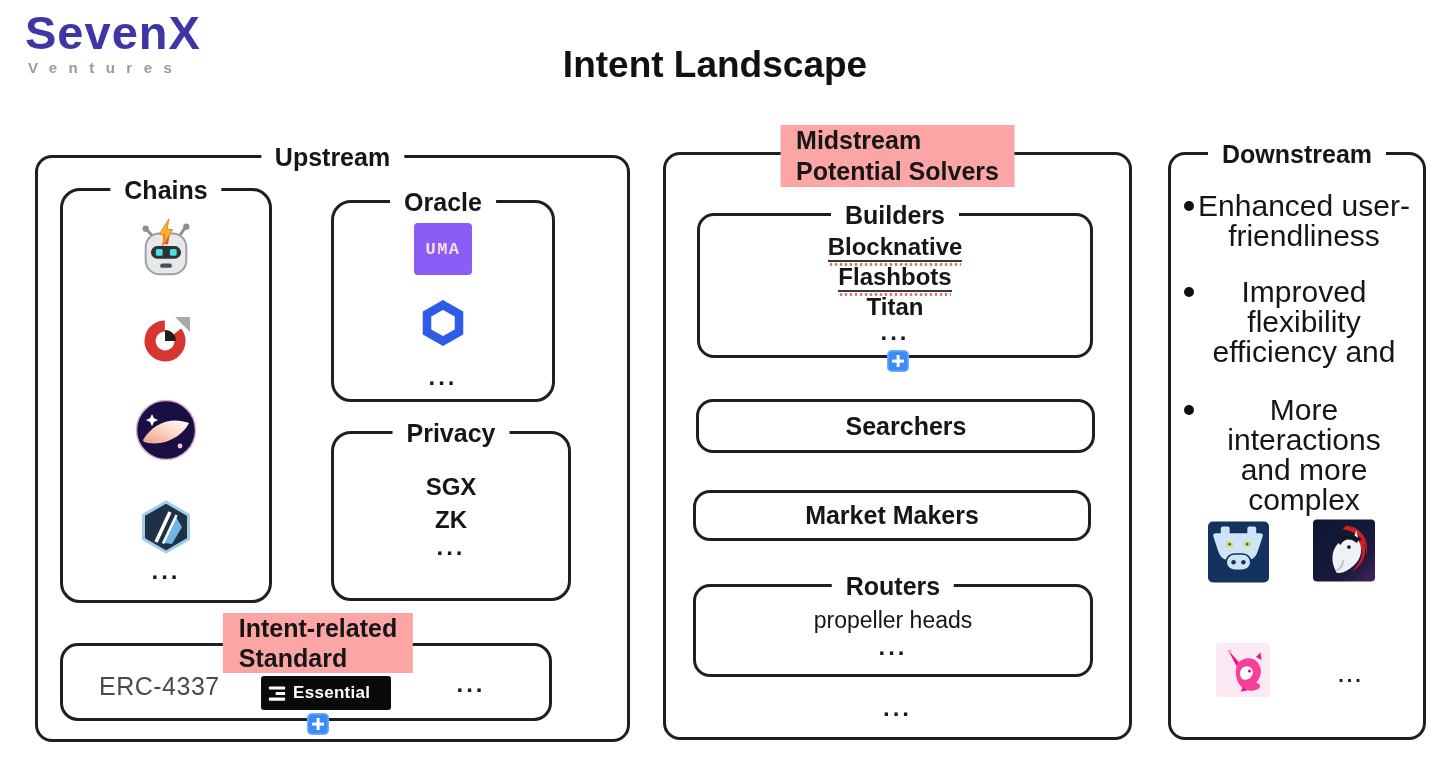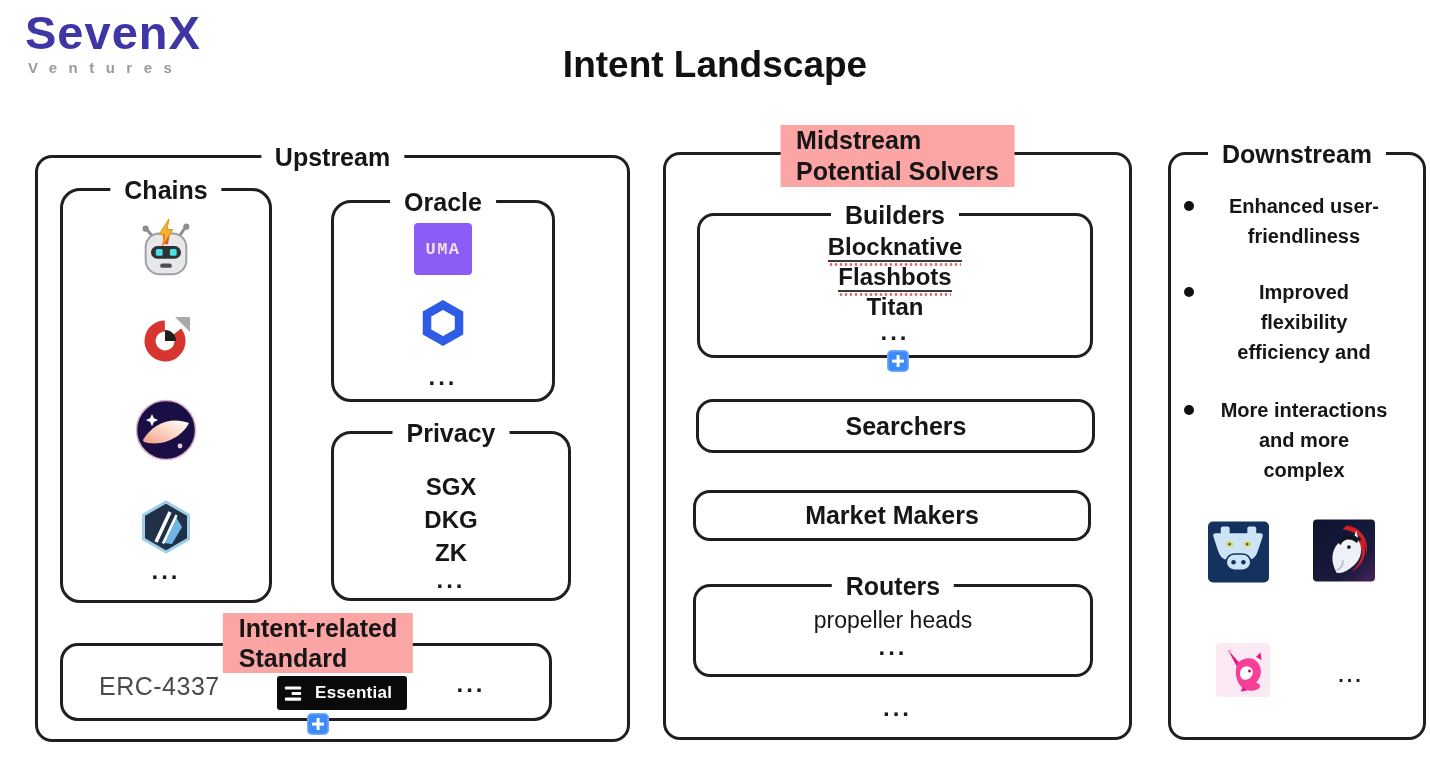--- a/index.html
+++ b/index.html
@@ -37,22 +37,22 @@
   .icon-chainlink{margin-top:25px;}
   .oracle-dots{margin-top:21px;}
 
   .privacy{left:293px;top:273px;width:240px;height:170px;border-radius:20px;}
   .privacy-col{position:absolute;left:0;right:0;top:36px;text-align:center;font-weight:700;font-size:24px;line-height:33px;}
   .privacy-dots{margin-top:1px;}
 
   .std-label{top:455px;line-height:30px;left:280px;}
   .standard{left:22px;top:485px;width:492px;height:78px;border-radius:18px;}
   .erc{position:absolute;left:36px;top:26px;font-size:25px;font-weight:400;color:#4a4a4a;letter-spacing:.5px;}
-  .essential{position:absolute;left:214px;top:30px;height:34px;padding:0 15px 0 7px;background:#0a0a0a;border-radius:3px;
-             display:flex;align-items:center;gap:12px;}
+  .essential{position:absolute;left:198px;top:30px;height:34px;padding:0 21px 0 7px;background:#0a0a0a;border-radius:3px;
+             display:flex;align-items:center;gap:6px;}
   .essential-text{color:#fff;font-weight:700;font-size:17px;letter-spacing:.3px;}
   .standard-dots{position:absolute;left:378px;top:28px;width:60px;}
   .plus{position:absolute;width:22px;height:22px;background:#3d8bf8;border-radius:5px;z-index:3;
         box-shadow:inset 0 0 0 1.5px rgba(255,255,255,.28);}
   .plus::before,.plus::after{content:"";position:absolute;background:#fff;left:50%;top:50%;transform:translate(-50%,-50%);}
   .plus::before{width:12px;height:2.8px;} .plus::after{width:2.8px;height:12px;}
   .plus-standard{left:244px;top:67px;}
 
   
   .midstream{left:663px;top:152px;width:469px;height:588px;}
@@ -72,21 +72,21 @@
   .routers{left:27px;top:429px;width:400px;height:93px;}
   .routers-col{position:absolute;left:0;right:0;top:19px;text-align:center;}
   .propeller{font-size:23px;font-weight:400;line-height:29px;}
   .routers-dots{margin-top:2px;}
   .mid-dots{position:absolute;left:0;right:0;top:543px;}
 
   
   .downstream{left:1168px;top:152px;width:258px;height:588px;}
   .bullet-row{position:absolute;left:13px;right:9px;display:flex;}
   .bullet-dot{width:10px;height:10px;border-radius:50%;background:#111;margin-top:10px;flex:0 0 auto;}
-  .bullet-text{flex:1;text-align:center;font-size:20px;font-weight:700;line-height:30px;}
+  .bullet-text{flex:1;text-align:center;font-size:30px;font-weight:400;line-height:30px;}
   .b1{top:36px;} .b2{top:122px;} .b3{top:240px;}
   .icon-cow{position:absolute;left:37px;top:366px;}
   .icon-1inch{position:absolute;left:142px;top:364px;}
   .icon-uni{position:absolute;left:45px;top:488px;}
   .down-dots{position:absolute;left:160px;top:510px;width:40px;font-size:20px;}
 
   svg{display:block;}
 </style>
 </head>
 <body>
@@ -166,21 +166,20 @@
           </svg>
         </span>
         <div class="dots oracle-dots">...</div>
       </div>
     </div>
 
     <div class="box privacy">
       <div class="box-label">Privacy</div>
       <div class="privacy-col">
         <div>SGX</div>
-        <div>DKG</div>
         <div>ZK</div>
         <div class="dots privacy-dots">...</div>
       </div>
     </div>
 
     <div class="two-line-label std-label">
       <div>Intent-related</div>
       <div>Standard</div>
     </div>
     <div class="box standard">

